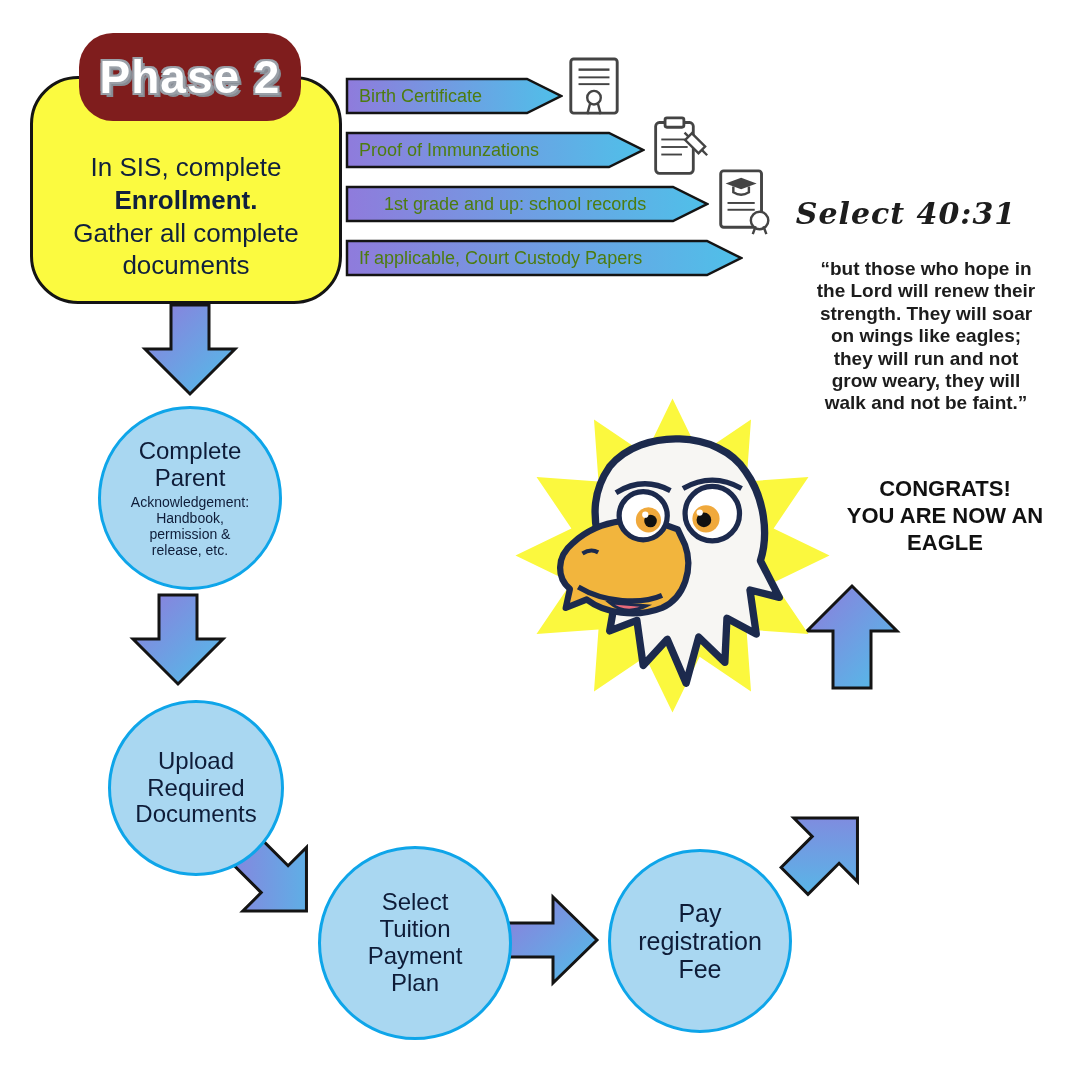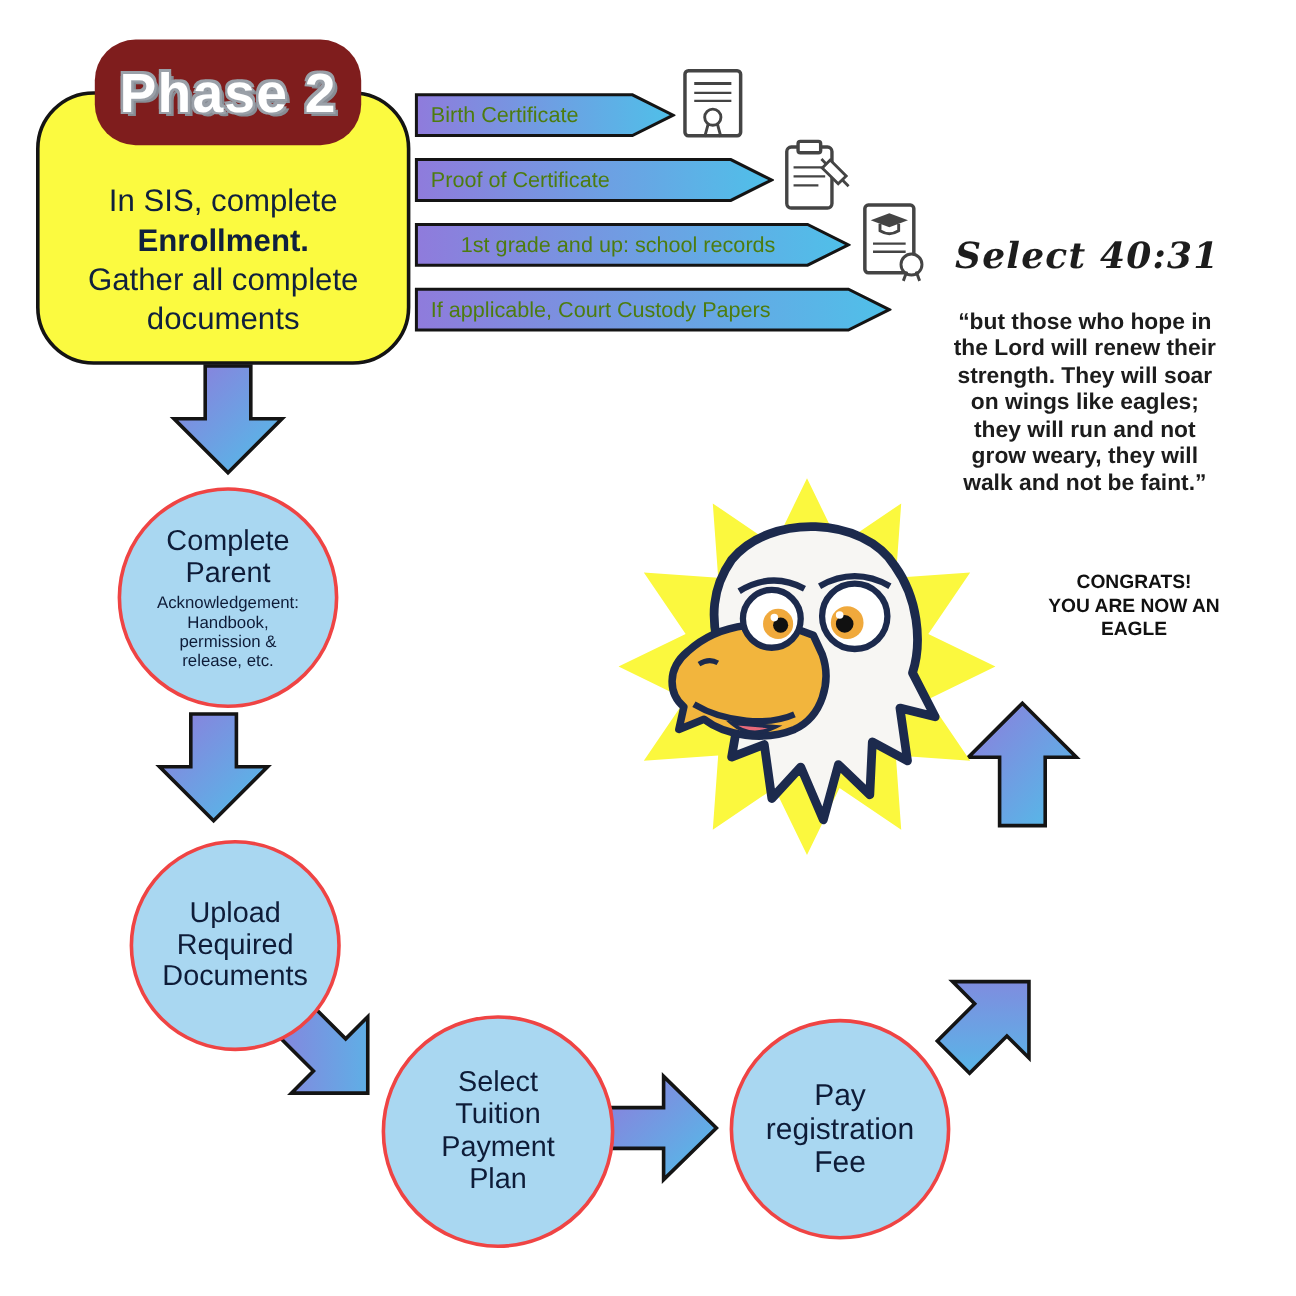--- a/index.html
+++ b/index.html
@@ -34,44 +34,44 @@
   .banner svg { position:absolute; inset:0; width:100%; height:100%; }
   .banner span { position:relative; z-index:1; font-size:18px; color:#4d7c0f; }
 
   
   .verse-ref {
     left:788px; top:196px; width:236px; text-align:center;
     font-family:"DejaVu Serif", serif; font-style:italic; font-weight:bold;
     font-size:30px; color:#1d1d1d; letter-spacing:1px;
   }
   .verse-quote {
-    left:766px; top:258px; width:276px; text-align:center;
+    left:788px; top:258px; width:276px; text-align:center;
     font-size:19px; font-weight:bold; color:#1c1c1c; line-height:1.18;
   }
 
   
   .circle {
-    border-radius:50%; background:#A9D7F1; border:3px solid #ef4444;
+    border-radius:50%; background:#A9D7F1; border:3px solid #0ea5e9;
     display:flex; flex-direction:column; align-items:center; justify-content:center;
     text-align:center; color:#0e1c38;
   }
   .c1 { left:98px;  top:406px; width:184px; height:184px; }
   .c2 { left:108px; top:700px; width:176px; height:176px; }
   .c3 { left:318px; top:846px; width:194px; height:194px; }
   .c4 { left:608px; top:849px; width:184px; height:184px; }
   .c5 { left:845px; top:669px; width:184px; height:184px; }
   .c-title { font-size:24px; line-height:1.12; }
   .c-sub   { font-size:14px; line-height:1.15; margin-top:2px; }
   .c4 .c-title { font-size:25px; }
   .c5 .c-title { font-size:29px; font-weight:bold; }
 
   
   .congrats {
     left:828px; top:476px; width:234px; text-align:center;
-    font-size:16px; font-weight:bold; color:#111; line-height:1.22;
+    font-size:22px; font-weight:bold; color:#111; line-height:1.22;
   }
 </style>
 </head>
 <body>
 
 <div class="canvas">
 
   <div class="abs phase-card">
     <span>In SIS, complete</span>
     <span class="bold">Enrollment.</span>
@@ -98,21 +98,21 @@
   <div class="abs banner" style="left:345px; top:131px; width:300px; height:38px;">
     <svg viewBox="0 0 300 38" preserveAspectRatio="none">
       <defs>
           <linearGradient id="gb2" x1="0" y1="0" x2="1" y2="0">
         <stop offset="0" stop-color="#8F7BDC"></stop>
             <stop offset="1" stop-color="#4FC0E9"></stop>
           </linearGradient>
         </defs>
       <polygon points="2,2 264,2 298,19 264,36 2,36" fill="url(#gb2)" stroke="#141414" stroke-width="2.5"></polygon>
     </svg>
-    <span>Proof of Certificate</span>
+    <span>Proof of Immunzations</span>
   </div>
 
   <div class="abs banner" style="left:345px; top:185px; width:364px; height:38px;padding-left:39px;">
     <svg viewBox="0 0 364 38" preserveAspectRatio="none">
       <defs>
           <linearGradient id="gb3" x1="0" y1="0" x2="1" y2="0">
         <stop offset="0" stop-color="#8F7BDC"></stop>
             <stop offset="1" stop-color="#4FC0E9"></stop>
           </linearGradient>
         </defs>

